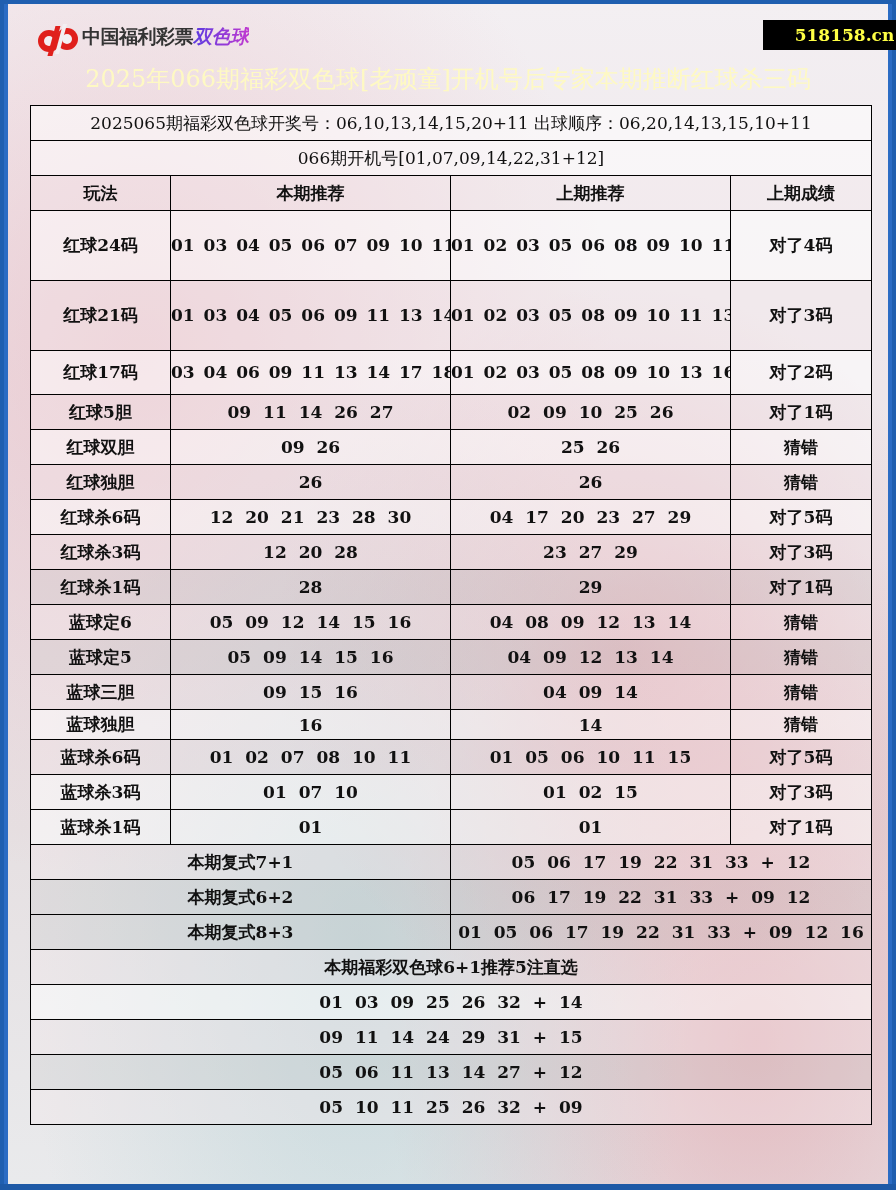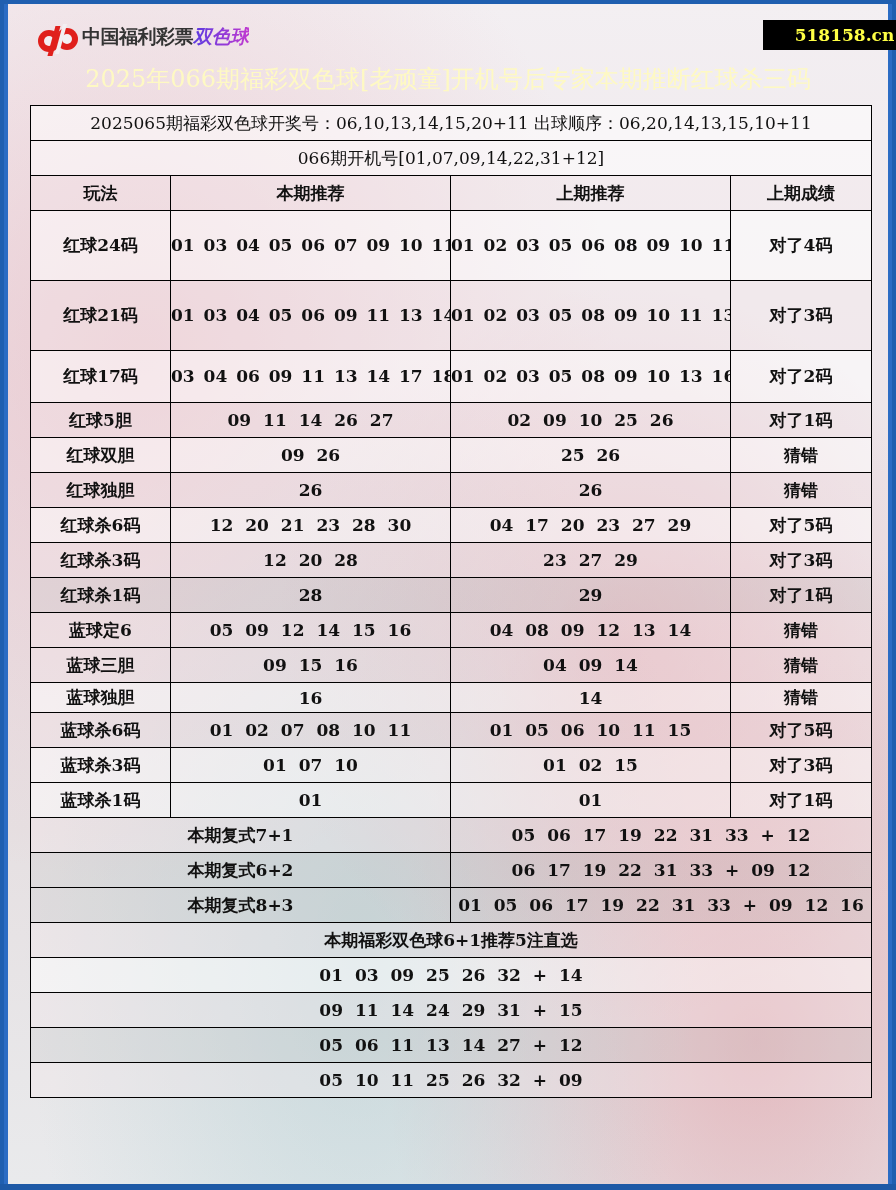--- a/index.html
+++ b/index.html
@@ -91,21 +91,21 @@
       <td class="wrap bold">01 03 04 05 06 07 09 10 11 13 14 16 17 18 19 22 24 25 26 27 29 31 32 33</td>
       <td class="wrap bold">01 02 03 05 06 08 09 10 11 12 13 15 16 19 21 22 24 25 26 28 30 31 32 33</td>
       <td class="bold">对了4码</td>
     </tr>
     <tr style="height:70px" class="md">
       <td class="bold">红球21码</td>
       <td class="wrap bold">01 03 04 05 06 09 11 13 14 16 17 18 19 22 24 25 26 27 31 32 33</td>
       <td class="wrap bold">01 02 03 05 08 09 10 11 13 15 16 21 22 24 25 26 28 30 31 32 33</td>
       <td class="bold">对了3码</td>
     </tr>
-    <tr style="height:52px" class="lt">
+    <tr style="height:44px" class="lt">
       <td class="bold">红球17码</td>
       <td class="wrap bold">03 04 06 09 11 13 14 17 18 19 22 25 26 27 31 32 33</td>
       <td class="wrap bold">01 02 03 05 08 09 10 13 16 24 25 26 28 30 31 32 33</td>
       <td class="bold">对了2码</td>
     </tr>
 
     <tr style="height:35px" class="md">
       <td class="bold">红球5胆</td>
       <td class="bold cnum">09 11 14 26 27</td>
       <td class="bold cnum">02 09 10 25 26</td>
@@ -140,20 +140,26 @@
       <td class="bold cnum">28</td>
       <td class="bold cnum">29</td>
       <td class="bold">对了1码</td>
     </tr>
     <tr style="height:35px" class="md">
       <td class="bold">蓝球定6</td>
       <td class="bold cnum">05 09 12 14 15 16</td>
       <td class="bold cnum">04 08 09 12 13 14</td>
       <td class="bold">猜错</td>
     </tr>
+    <tr style="height:35px" class="dk">
+      <td class="bold">蓝球定5</td>
+      <td class="bold cnum">05 09 14 15 16</td>
+      <td class="bold cnum">04 09 12 13 14</td>
+      <td class="bold">猜错</td>
+    </tr>
     <tr style="height:35px" class="md">
       <td class="bold">蓝球三胆</td>
       <td class="bold cnum">09 15 16</td>
       <td class="bold cnum">04 09 14</td>
       <td class="bold">猜错</td>
     </tr>
     <tr style="height:30px" class="lt">
       <td class="bold">蓝球独胆</td>
       <td class="bold cnum">16</td>
       <td class="bold cnum">14</td>

